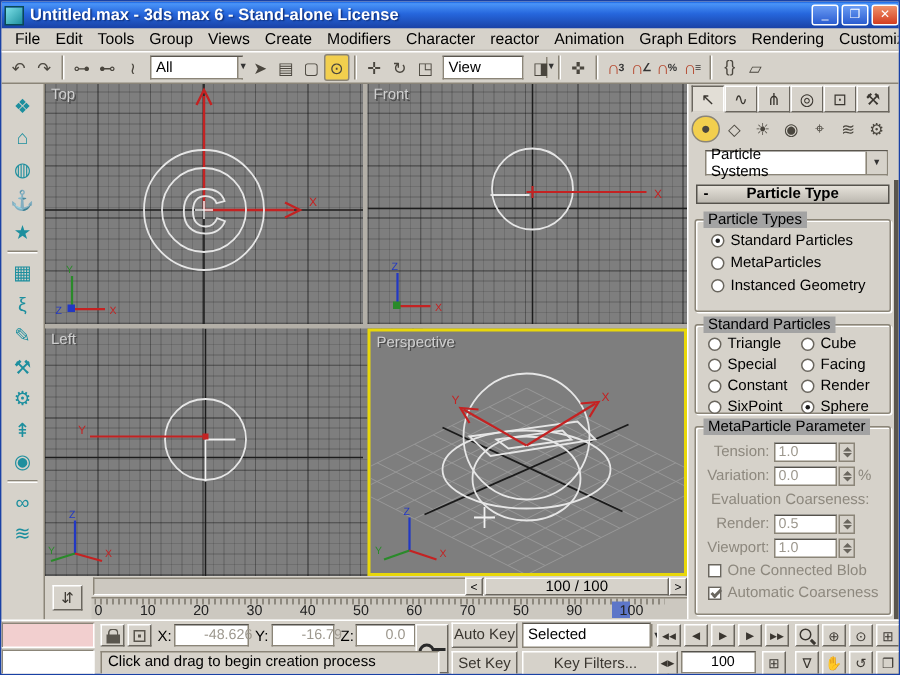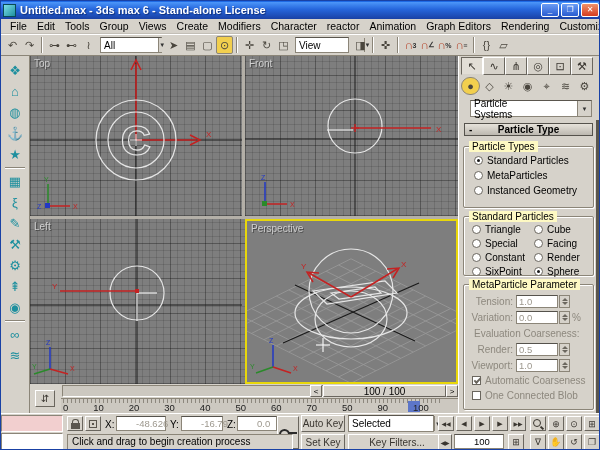--- a/index.html
+++ b/index.html
@@ -72,21 +72,21 @@
   .cp-cat{width:19px;height:18px;display:flex;align-items:center;justify-content:center;font-size:11px;color:#4a463e;}
   .cp-cat.active{background:#f2c families;}
   .cp-cat.active{background:#f2cf4e;border-radius:9px;border:1px solid #8b8578;}
   .cp-dd{position:absolute;left:8px;top:44px;width:122px;}
   .rollout{position:absolute;left:5px;top:67px;width:129px;height:13px;border:1px solid #55524c;
     background:linear-gradient(180deg,#e6e2da,#bcb8b0);display:flex;align-items:center;justify-content:center;
     font-weight:bold;font-size:10px;}
   .rollout .minus{position:absolute;left:4px;font-weight:bold;}
   .group{position:absolute;left:4px;width:131px;border:1px solid #8b8578;border-radius:2px;
     box-shadow:1px 1px 0 #fff, inset 1px 1px 0 #fff;}
-  .gtitle{position:absolute;top:-6px;left:5px;background:#fef9c3;padding:0 3px;font-size:10px;}
+  .gtitle{position:absolute;top:-6px;left:5px;background:#a3a3a3;padding:0 3px;font-size:10px;}
   .radio-row{display:flex;align-items:center;height:15px;padding-left:10px;}
   .radio{width:9px;height:9px;border-radius:50%;background:#fff;border:1px solid #6a665e;position:relative;flex:none;margin-right:4px;}
   .radio.on::after{content:"";position:absolute;left:2px;top:2px;width:3px;height:3px;border-radius:50%;background:#1a1a1a;}
   .g2grid{display:grid;grid-template-columns:62px 60px;padding-left:4px;}
   .g2grid .radio-row{padding-left:4px;height:14px;}
   .dis{color:#8d887e;}
   .mp-row{display:flex;align-items:center;height:16px;}
   .mp-label{width:52px;text-align:right;padding-right:3px;flex:none;}
   .mp-field{width:42px;height:13px;background:#fff;border:1px solid #8b8578;border-top-color:#55524c;
     font-size:9.5px;color:#9d988e;padding:0 2px;line-height:12px;flex:none;}
@@ -440,26 +440,26 @@
           <span class="mp-label dis">Render:</span>
           <span class="mp-field">0.5</span>
           <span class="spin"></span>
         </div>
         <div class="mp-row">
           <span class="mp-label dis">Viewport:</span>
           <span class="mp-field">1.0</span>
           <span class="spin"></span>
         </div>
         <div class="cbx-row">
+          <span class="cbx"></span>
+          <span class="dis">One Connected Blob</span>
+        </div>
+        <div class="cbx-row">
           <span class="cbx on"></span>
           <span class="dis">Automatic Coarseness</span>
-        </div>
-        <div class="cbx-row">
-          <span class="cbx"></span>
-          <span class="dis">One Connected Blob</span>
         </div>
       </div>
     </div>
     <div class="cp-scroll"></div>
   </div>
 
   <div class="ts-corner">
     <div class="tb-btn">⇵</div>
   </div>
 

